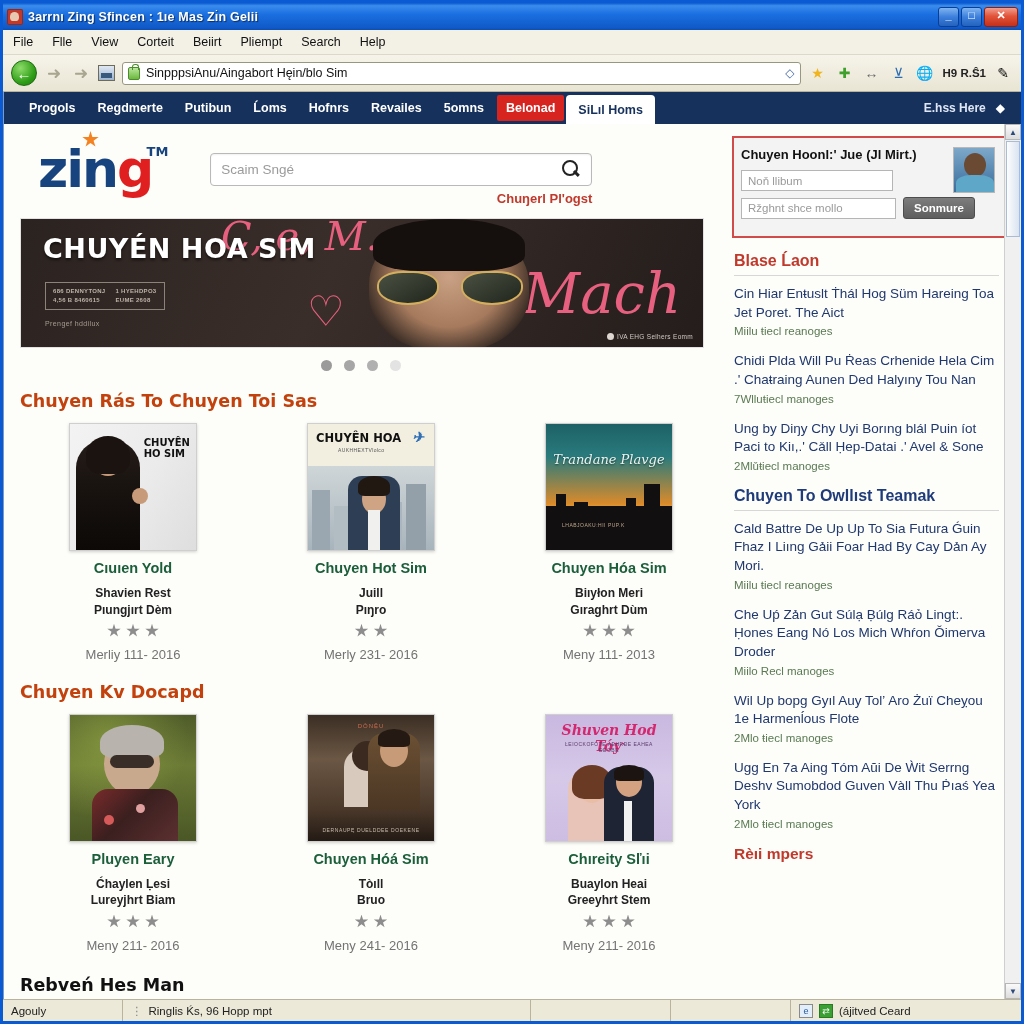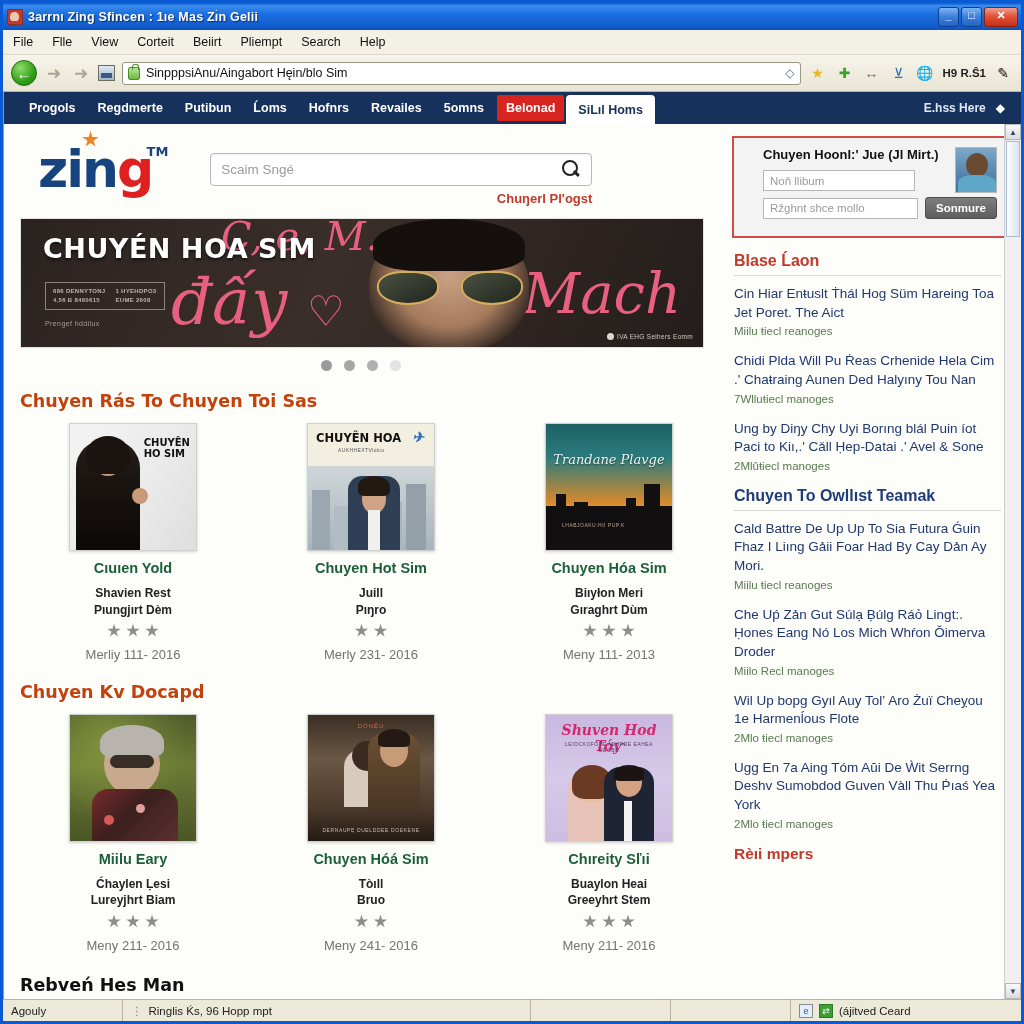--- a/index.html
+++ b/index.html
@@ -360,21 +360,21 @@
     margin: 22px 0 0 16px;
     font-size: 17.5px; font-weight: bold; color: #111;
     font-family: "DejaVu Sans", sans-serif;
   }
 
   
   .loginbox {
     margin: 12px 14px 0 14px;
     border: 2px solid #d14b4b;
     background: #f3f3f3;
-    padding: 9px 10px 11px 29px;
+    padding: 9px 10px 11px 7px;
     position: relative;
   }
   .loginbox .lt {
     font-size: 13px; font-weight: bold; color: #111; margin-bottom: 8px;
   }
   .loginbox .lrow { display: flex; align-items: center; gap: 7px; margin-bottom: 6px; }
   .linput {
     height: 21px; background: #fff; border: 1px solid #b5b5b5;
     display: flex; align-items: center; padding: 0 6px;
     font-size: 11.5px; color: #9a9a9a;
@@ -531,21 +531,20 @@
             <div class="searchbox">
               <span class="ph">Scaim Sngé</span>
               <span class="mag"></span>
             </div>
             <div class="sublink">Chuŋerl Pl'ogst</div>
           </div>
         </div>
 
         <div class="hero">
           <div class="script s1">C, e, M.</div>
-          <div class="script s2">đấy</div>
           <div class="script s3">♡</div>
           <div class="script s4">-Mach</div>
           <div class="face"></div>
           <div class="hair"></div>
           <div class="glasses">
             <span class="lens"></span>
             <span class="lens"></span>
           </div>
           <div class="htitle">CHUYÉN HOA SIM</div>
           <div class="hbox">
@@ -658,21 +657,21 @@
           <div class="card">
             <div class="poster" style="background:linear-gradient(to bottom,#4f5c2a 0%,#6b7a35 40%,#4a5726 100%);">
               <div style="position:absolute;left:0;top:0;right:0;bottom:0;background:radial-gradient(circle at 30% 20%,rgba(150,170,70,.6),transparent 60%);"></div>
               <div style="position:absolute;left:34px;top:18px;width:56px;height:62px;border-radius:50%;background:#c9a98e;"></div>
               <div style="position:absolute;left:30px;top:10px;width:64px;height:34px;border-radius:50% 50% 30% 30%;background:#b8b4ad;"></div>
               <div style="position:absolute;left:40px;top:40px;width:44px;height:13px;background:#3a2f28;border-radius:7px;"></div>
               <div style="position:absolute;left:22px;bottom:0;width:86px;height:52px;background:linear-gradient(135deg,#7a2b2b,#3b1f1f 45%,#5c3030);border-radius:16px 16px 0 0;"></div>
               <div style="position:absolute;left:34px;bottom:16px;width:10px;height:10px;border-radius:50%;background:#d65a5a;"></div>
               <div style="position:absolute;left:66px;bottom:28px;width:9px;height:9px;border-radius:50%;background:#e0a0a0;"></div>
             </div>
-            <div class="c-title">Miilu Eary</div>
+            <div class="c-title">Pluyen Eary</div>
             <div class="c-sub">
               <span>Ćhaylen Ḷesi</span><br>
               <span>Lureyjhrt Biam</span>
             </div>
             <div class="stars">
               <span class="star-g"></span>
               <span class="star-g"></span>
               <span class="star-g"></span>
             </div>
             <div class="c-date">Meny 211‑ 2016</div>

